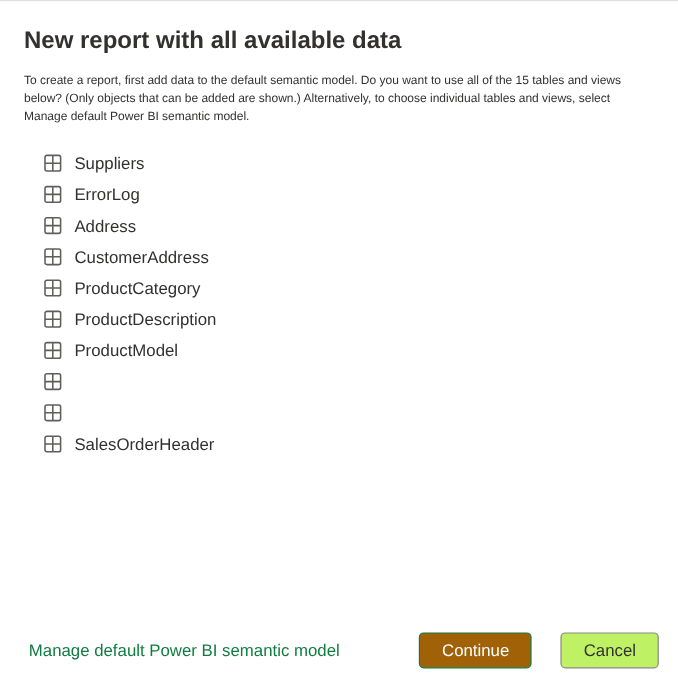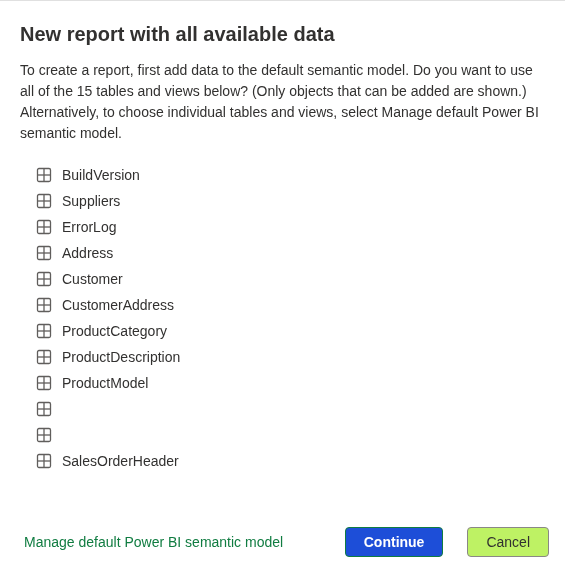--- a/index.html
+++ b/index.html
@@ -38,21 +38,21 @@
       width: 6px;
     }
     .content-scroll::-webkit-scrollbar-track {
       background: transparent;
     }
     .content-scroll::-webkit-scrollbar-thumb {
       background: #c8c6c4;
       border-radius: 3px;
     }
     .dialog-description {
-      font-size: 14px;
+      font-size: 10px;
       color: #323130;
       line-height: 1.5;
       margin-bottom: 18px;
     }
     .table-list {
       list-style: none;
       padding-left: 16px;
     }
     .table-item {
       display: flex;
@@ -84,52 +84,42 @@
     .btn {
       font-size: 14px;
       font-family: inherit;
       padding: 6px 18px;
       border-radius: 4px;
       cursor: pointer;
       border: 1px solid transparent;
       min-width: 80px;
     }
     .btn-primary {
-      background: #1d4ed8;
+      background: #a16207;
       color: #fff;
       border-color: #107c41;
-      font-weight: 700;
+      font-weight: 400;
     }
     .btn-secondary {
       background: #bef264;
       color: #323130;
       border-color: #8a8886;
     }
   </style>
 </head>
 <body>
 
 <div class="dialog">
   <h1 class="dialog-title">New report with all available data</h1>
 
   <div class="content-scroll">
     <p class="dialog-description">To create a report, first add data to the default semantic model. Do you want to use all of the 15 tables and views below? (Only objects that can be added are shown.) Alternatively, to choose individual tables and views, select Manage default Power BI semantic model.</p>
 
     <ul class="table-list">
 
-  <li class="table-item">
-    <span class="table-icon">
-      <svg viewBox="0 0 16 16" width="16" height="16" fill="none" stroke="currentColor" stroke-width="1.3">
-        <rect x="1.5" y="1.5" width="13" height="13" rx="1.5"></rect>
-        <line x1="1.5" y1="8" x2="14.5" y2="8"></line>
-        <line x1="8" y1="1.5" x2="8" y2="14.5"></line>
-      </svg>
-    </span>
-    <span>BuildVersion</span>
-  </li>
 
   <li class="table-item">
     <span class="table-icon">
       <svg viewBox="0 0 16 16" width="16" height="16" fill="none" stroke="currentColor" stroke-width="1.3">
         <rect x="1.5" y="1.5" width="13" height="13" rx="1.5"></rect>
         <line x1="1.5" y1="8" x2="14.5" y2="8"></line>
         <line x1="8" y1="1.5" x2="8" y2="14.5"></line>
       </svg>
     </span>
     <span>Suppliers</span>
@@ -150,30 +140,20 @@
     <span class="table-icon">
       <svg viewBox="0 0 16 16" width="16" height="16" fill="none" stroke="currentColor" stroke-width="1.3">
         <rect x="1.5" y="1.5" width="13" height="13" rx="1.5"></rect>
         <line x1="1.5" y1="8" x2="14.5" y2="8"></line>
         <line x1="8" y1="1.5" x2="8" y2="14.5"></line>
       </svg>
     </span>
     <span>Address</span>
   </li>
 
-  <li class="table-item">
-    <span class="table-icon">
-      <svg viewBox="0 0 16 16" width="16" height="16" fill="none" stroke="currentColor" stroke-width="1.3">
-        <rect x="1.5" y="1.5" width="13" height="13" rx="1.5"></rect>
-        <line x1="1.5" y1="8" x2="14.5" y2="8"></line>
-        <line x1="8" y1="1.5" x2="8" y2="14.5"></line>
-      </svg>
-    </span>
-    <span>Customer</span>
-  </li>
 
   <li class="table-item">
     <span class="table-icon">
       <svg viewBox="0 0 16 16" width="16" height="16" fill="none" stroke="currentColor" stroke-width="1.3">
         <rect x="1.5" y="1.5" width="13" height="13" rx="1.5"></rect>
         <line x1="1.5" y1="8" x2="14.5" y2="8"></line>
         <line x1="8" y1="1.5" x2="8" y2="14.5"></line>
       </svg>
     </span>
     <span>CustomerAddress</span>

